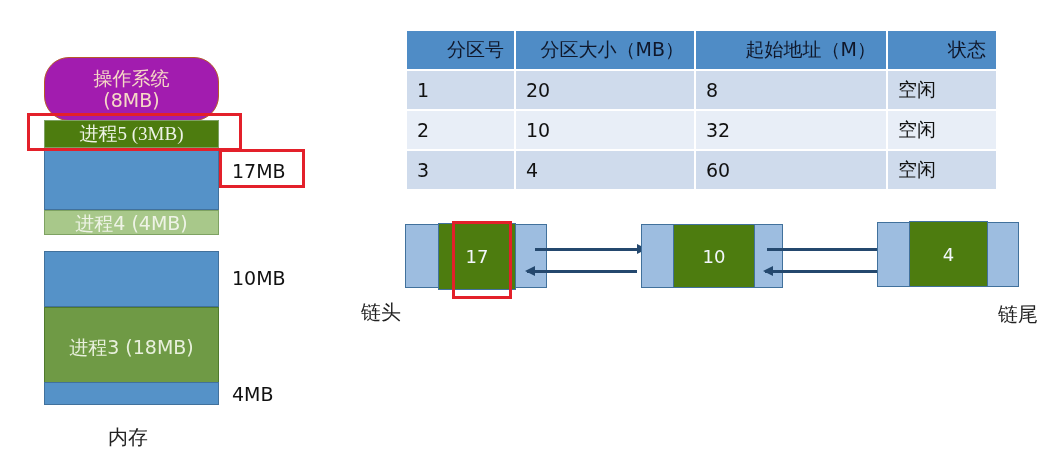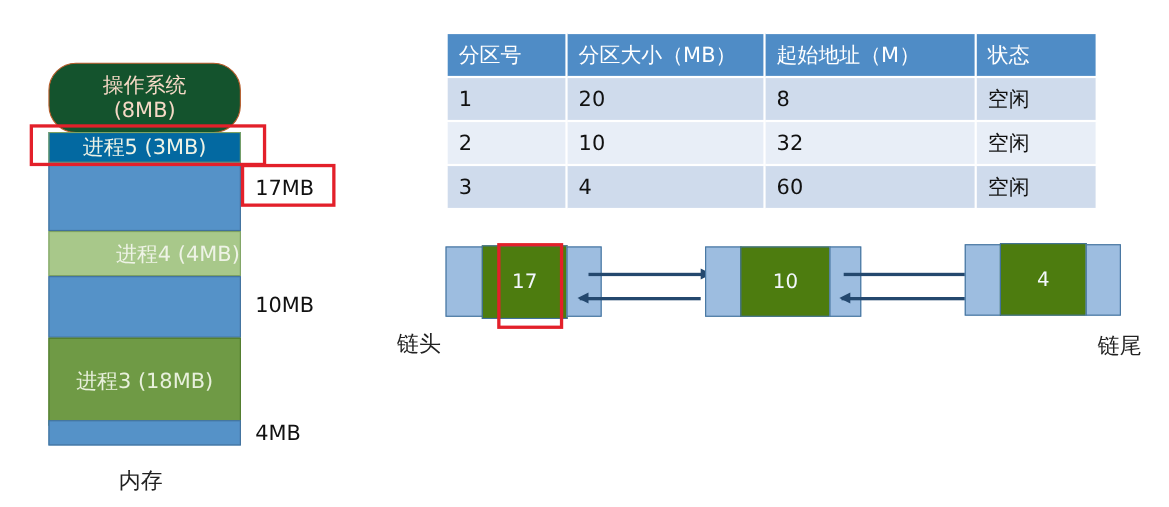--- a/index.html
+++ b/index.html
@@ -4,36 +4,36 @@
   <style>
     html, body { margin: 0; padding: 0; background: #ffffff; }
     body { width: 1063px; height: 461px; position: relative; overflow: hidden;
            font-family: "DejaVu Sans", "Liberation Sans", sans-serif; }
 
     
     .mem-block { position: absolute; left: 44px; width: 175px; box-sizing: border-box;
                  border: 1px solid #41719c; color: #eef3e6; text-align: center;
                  display: flex; align-items: center; justify-content: center; flex-direction: column;
                  font-size: 19px; line-height: 22px; }
-    .os      { background: #14532d; border-color: #b75a28; color: #f6d9c6; border-radius: 25px; }
-    .proc5   { background: #0369a1; border-color: #7ea262; }
+    .os      { background: #a21caf; border-color: #b75a28; color: #f6d9c6; border-radius: 25px; }
+    .proc5   { background: #4d7c0f; border-color: #7ea262; font-family: Liberation Serif, serif; }
     .proc4   { background: #a8c88a; border-color: #7ea262; }
     .proc3   { background: #6f9a45; border-color: #4f7a2c; color: #e8f0dc; }
     .free    { background: #5592c8; border-color: #41719c; }
 
     .mem-size { position: absolute; left: 232px; font-size: 19px; color: #111; }
     .mem-caption { position: absolute; left: 108px; top: 424px; font-size: 20px; color: #222; }
 
     .hl-box { position: absolute; border: 3px solid #e3202a; box-sizing: border-box; }
 
     
     .ptable { position: absolute; left: 405px; top: 29px; border-collapse: collapse; }
     .ptable th, .ptable td { border: 2px solid #ffffff; padding: 0 10px; text-align: left;
                              font-size: 19px; height: 40px; box-sizing: border-box; }
-    .ptable th { background: #4f8cc6; color: #ffffff; font-weight: normal; }
+    .ptable th { background: #4f8cc6; color: #0f172a; font-weight: normal; text-align: right; }
     .ptable tr.odd td { background: #cfdbec; color: #111; }
     .ptable tr.even td { background: #e8eef7; color: #111; }
 
     
     .node-part { position: absolute; box-sizing: border-box; border: 1px solid #41719c; }
     .node-side { background: #9dbde0; }
     .node-mid  { background: #4d7c0f; color: #f3f7fc; font-size: 18px;
                  display: flex; align-items: center; justify-content: center; }
     .arrow { position: absolute; height: 0; border-top: 3px solid #24486e; }
     .arrow.right::after { content: ""; position: absolute; right: -2px; top: -7px;
@@ -49,21 +49,21 @@
 
 <div>
   <div class="mem-block os" style="top:57px;height:64px;">
     <span>操作系统</span>
     <span>(8MB)</span>
   </div>
   <div class="mem-block proc5" style="top:120px;height:28px;">
     <span>进程5 (3MB)</span>
   </div>
   <div class="mem-block free" style="top:148px;height:62px;"></div>
-  <div class="mem-block proc4" style="top:210px;height:41px;align-items:flex-end;">
+  <div class="mem-block proc4" style="top:210px;height:25px;">
     <span>进程4 (4MB)</span>
   </div>
   <div class="mem-block free" style="top:251px;height:56px;"></div>
   <div class="mem-block proc3" style="top:307px;height:80px;">
     <span>进程3 (18MB)</span>
   </div>
   <div class="mem-block free" style="top:382px;height:23px;"></div>
 
   <span class="mem-size" style="top:160px;">17MB</span>
   <span class="mem-size" style="top:267px;">10MB</span>

